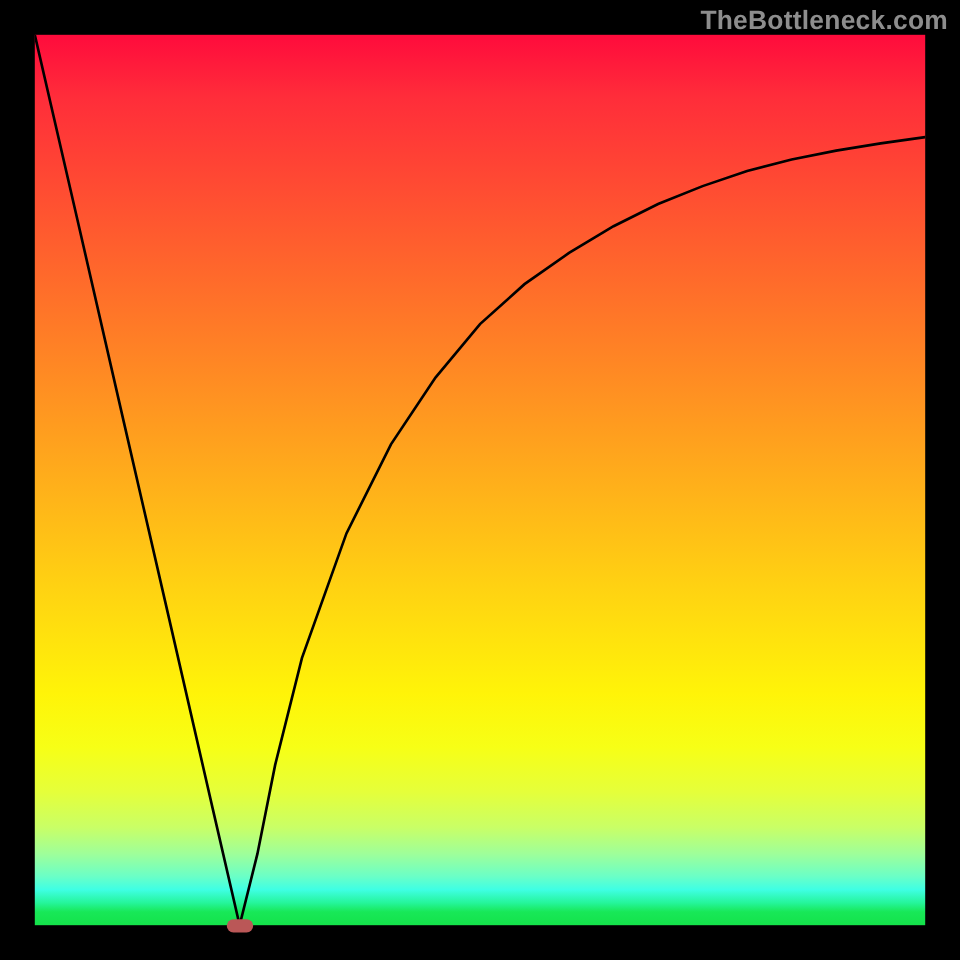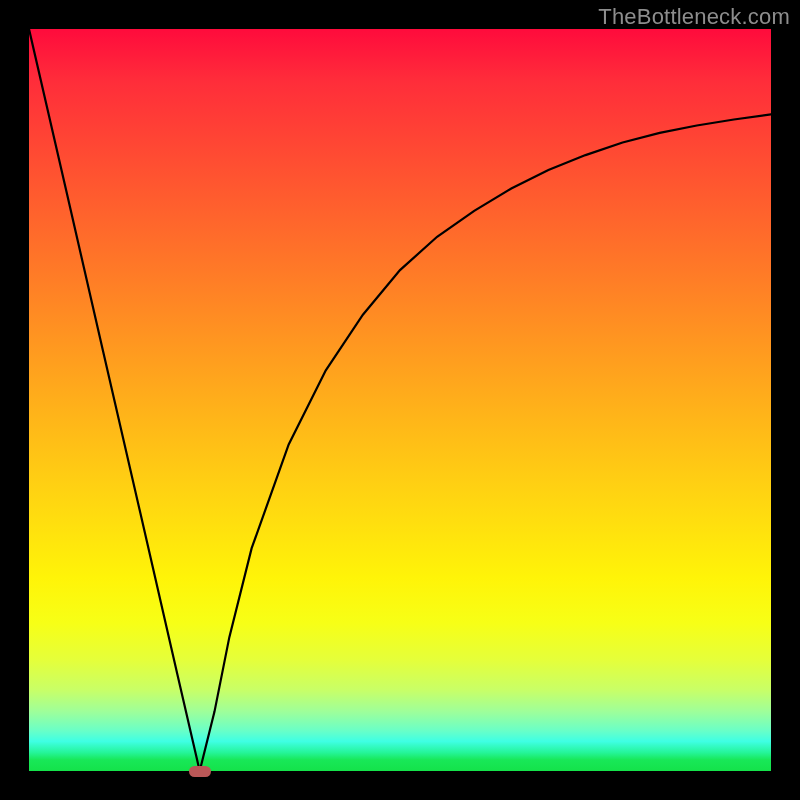--- a/index.html
+++ b/index.html
@@ -35,21 +35,21 @@
       #18e858 98.5%,
       #14e24a 100%
     );
   }
   .watermark {
     position: absolute;
     top: 4px;
     right: 10px;
     color: #8d8d8d;
     font-size: 22px;
-    font-weight: 400;
+    font-weight: 700;
     letter-spacing: 0.2px;
     user-select: none;
   }
   svg.curve {
     position: absolute;
     left: 0;
     top: 0;
   }
   .marker {
     position: absolute;

